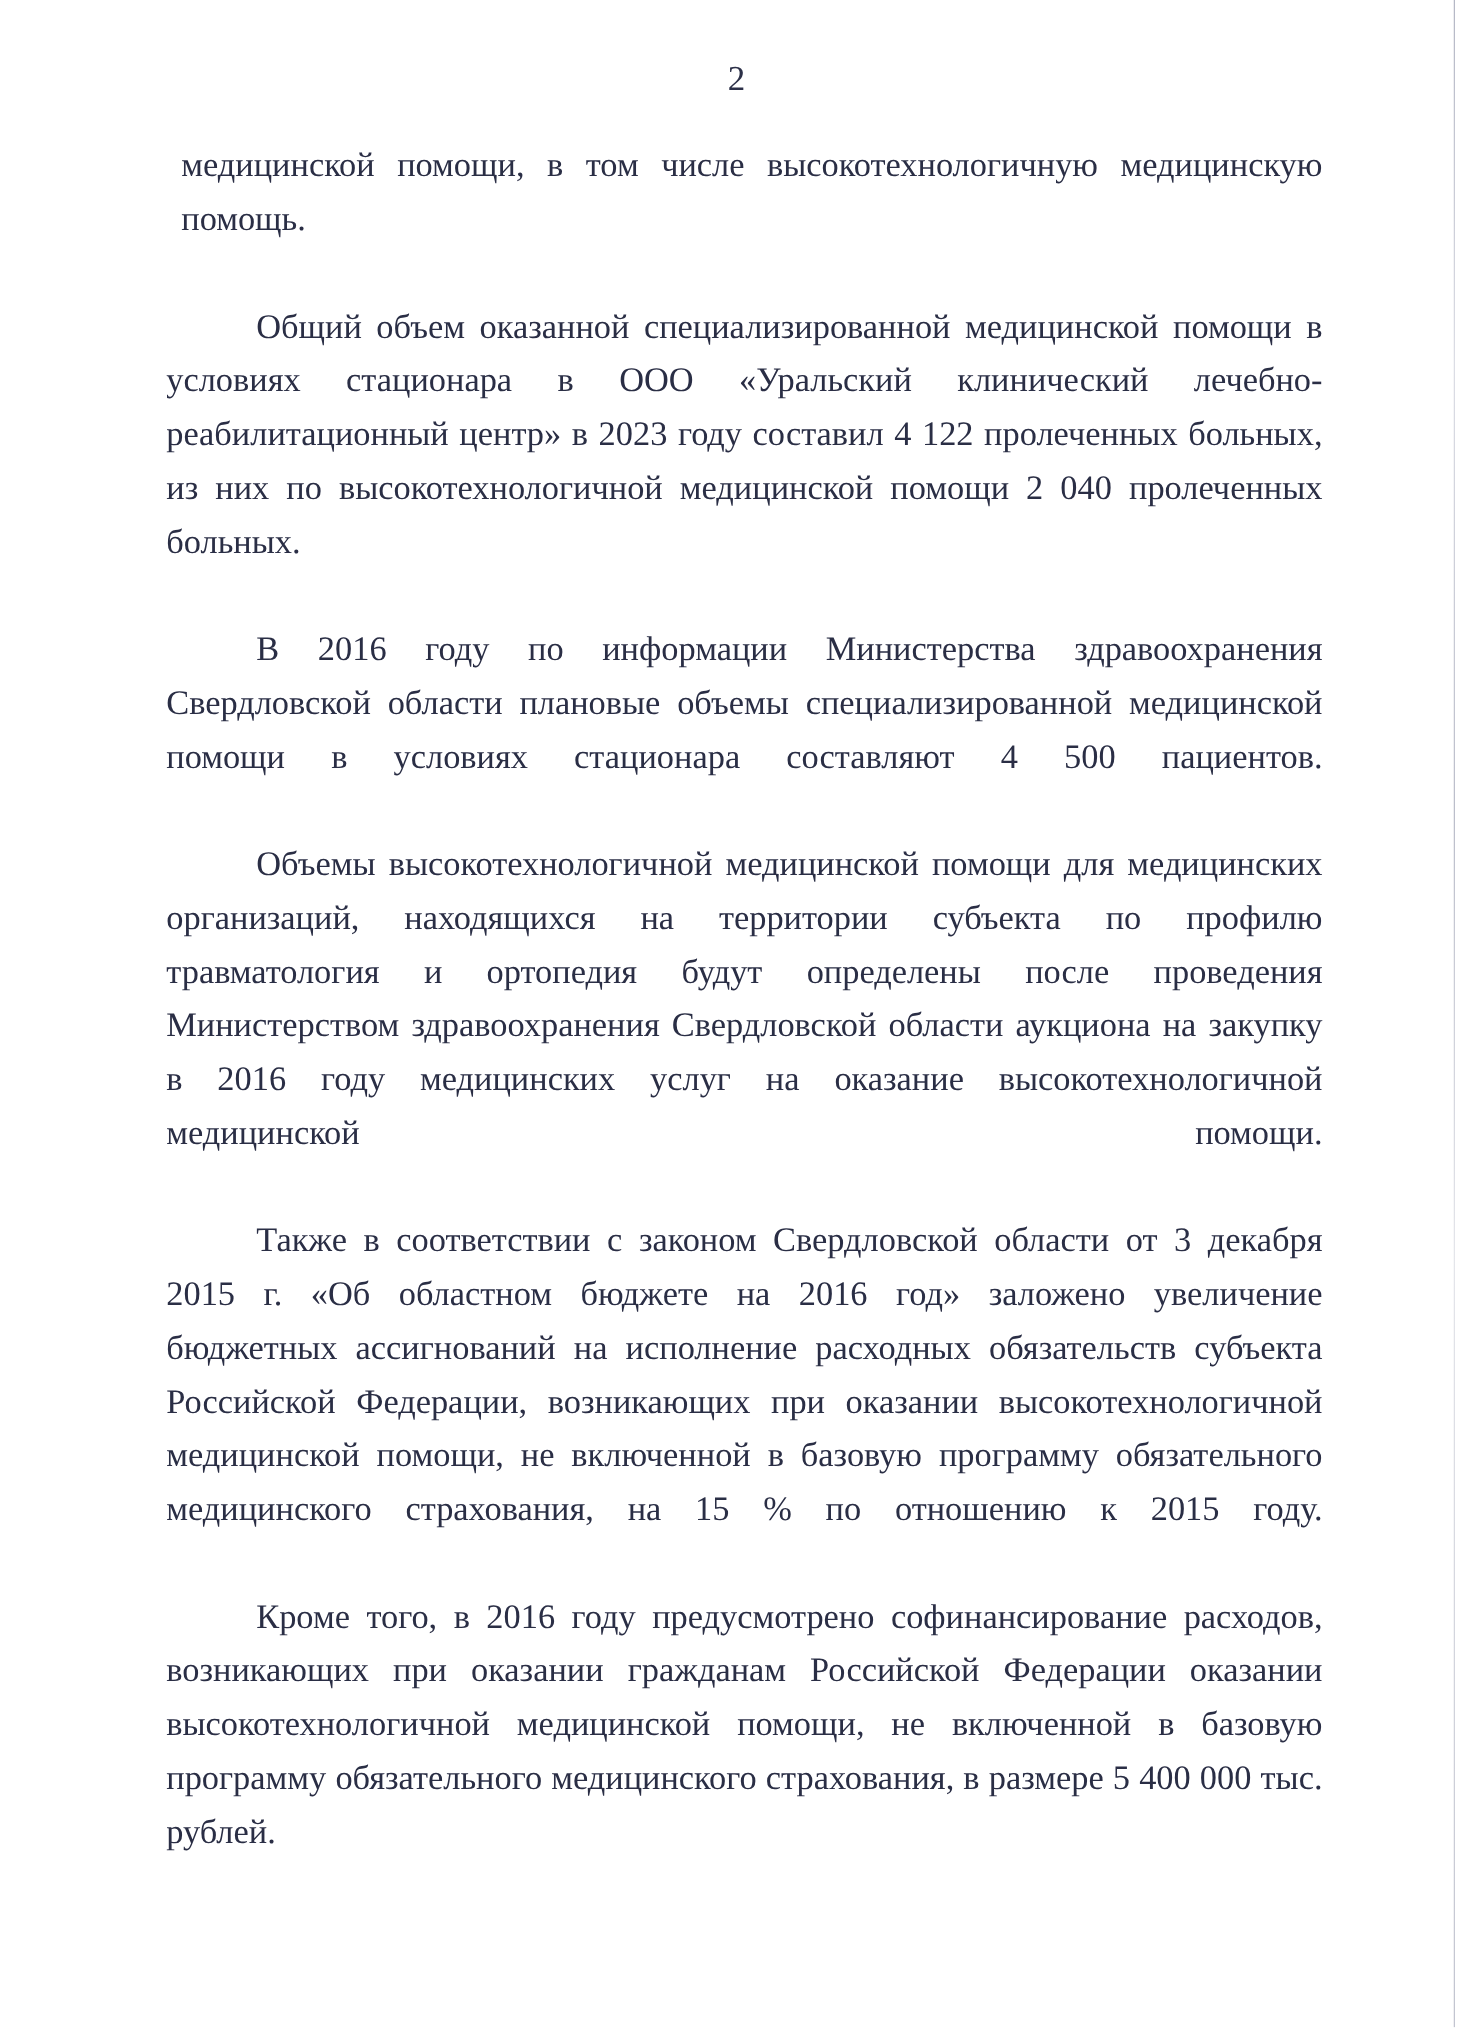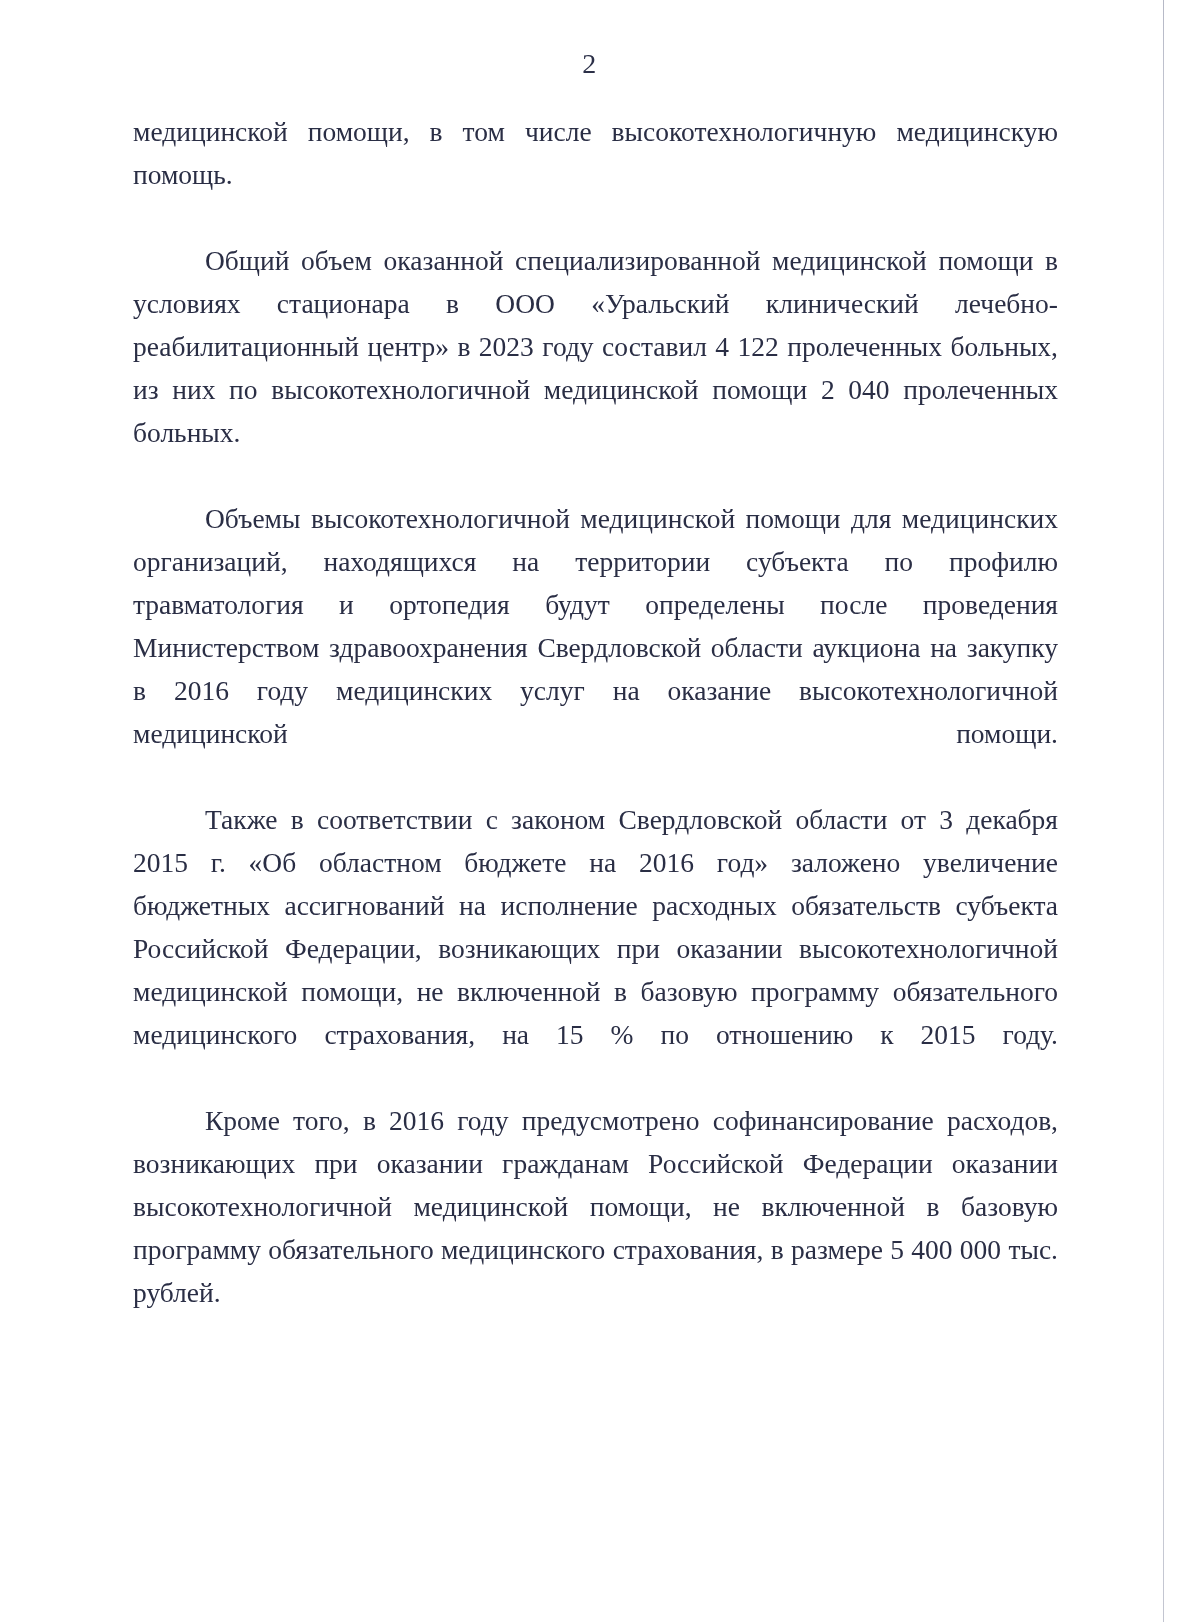--- a/index.html
+++ b/index.html
@@ -63,20 +63,21 @@
 
   .body-text p {
     margin: 0 0 0 0;
     text-indent: 72px;
     text-align: justify;
   }
 
   
   .body-text p.no-indent {
     text-indent: 0;
+    margin-left: 12px;
   }
 
   .body-text p::after {
     content: "";
     display: inline-block;
     width: 100%;
   }
 </style>
 </head>
 <body>
@@ -86,20 +87,21 @@
   <div class="scan-edge"></div>
 
   <div class="page-number">2</div>
 
   <div class="body-text">
 
     <p class="no-indent">медицинской помощи, в том числе высокотехнологичную медицинскую помощь.</p>
 
     <p>Общий объем оказанной специализированной медицинской помощи в условиях стационара в ООО «Уральский клинический лечебно-реабилитационный центр» в 2023 году составил 4 122 пролеченных больных, из них по высокотехнологичной медицинской помощи 2 040 пролеченных больных.</p>
 
+    <p>В 2016 году по информации Министерства здравоохранения Свердловской области плановые объемы специализированной медицинской помощи в условиях стационара составляют 4 500 пациентов.</p>
 
     <p>Объемы высокотехнологичной медицинской помощи для медицинских организаций, находящихся на территории субъекта по профилю травматология и ортопедия будут определены после проведения Министерством здравоохранения Свердловской области аукциона на закупку в 2016 году медицинских услуг на оказание высокотехнологичной медицинской помощи.</p>
 
 
     <p>Также в соответствии с законом Свердловской области от 3 декабря 2015 г. «Об областном бюджете на 2016 год» заложено увеличение бюджетных ассигнований на исполнение расходных обязательств субъекта Российской Федерации, возникающих при оказании высокотехнологичной медицинской помощи, не включенной в базовую программу обязательного медицинского страхования, на 15 % по отношению к 2015 году.</p>
 
     <p>Кроме того, в 2016 году предусмотрено софинансирование расходов, возникающих при оказании гражданам Российской Федерации оказании высокотехнологичной медицинской помощи, не включенной в базовую программу обязательного медицинского страхования, в размере 5 400 000 тыс. рублей.</p>
 
   </div>
 

